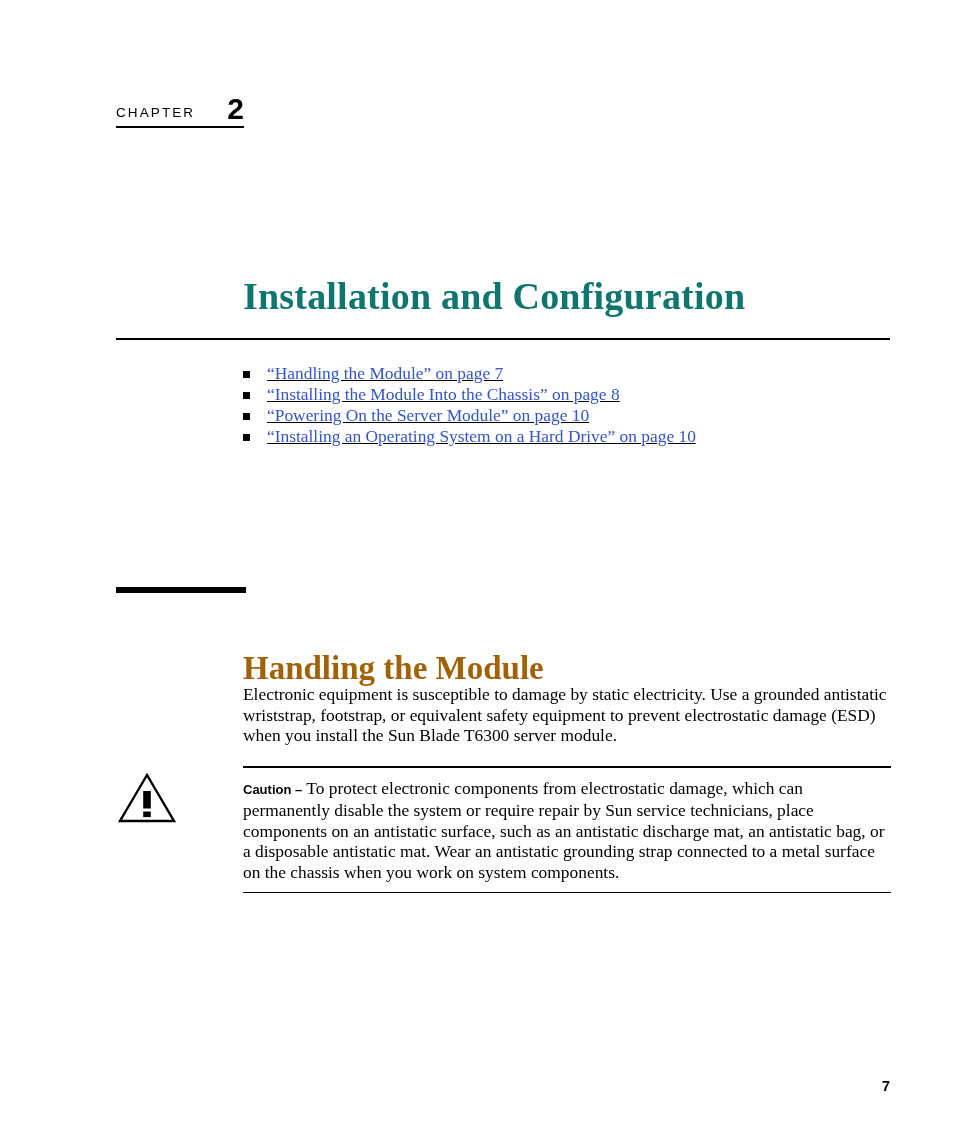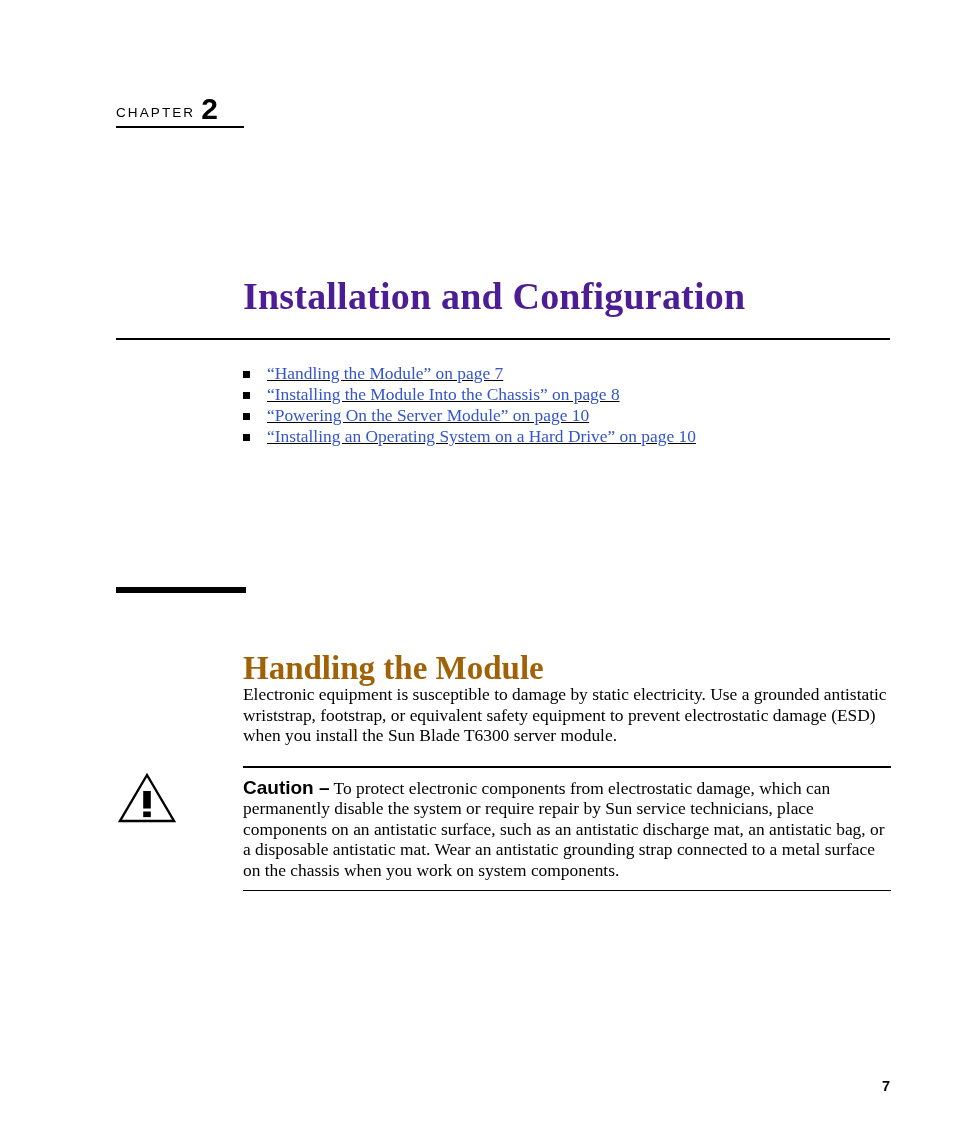--- a/index.html
+++ b/index.html
@@ -20,21 +20,21 @@
   
   .chapter-block {
     position: absolute;
     left: 116px;
     top: 92px;
     width: 130px;
   }
   .chapter-row {
     display: flex;
     align-items: baseline;
-    gap: 6px;
+    gap: 32px;
     padding-bottom: 4px;
   }
   .chapter-word {
     font-family: "Liberation Sans", "DejaVu Sans", sans-serif;
     font-size: 13.5px;
     letter-spacing: 2.1px;
     font-weight: 500;
     color: #000;
     line-height: 1;
   }
@@ -54,21 +54,21 @@
   }
 
   
   .chapter-title {
     position: absolute;
     left: 243px;
     top: 251px;
     font-size: 38px;
     line-height: 1.1;
     letter-spacing: 0.2px;
-    color: #4c1d95;
+    color: #0f766e;
     white-space: nowrap;
   }
   .title-rule {
     position: absolute;
     left: 116px;
     top: 338px;
     width: 774px;
     height: 1.6px;
     background: #000;
   }
@@ -158,21 +158,21 @@
   }
   .caution-text {
     margin: 0;
     padding: 10px 0 9px 0;
     font-size: 17.4px;
     line-height: 20.6px;
   }
   .caution-label {
     font-family: "Liberation Sans", "DejaVu Sans", sans-serif;
     font-weight: bold;
-    font-size: 19px;
+    font-size: 13px;
   }
   .caution-icon {
     position: absolute;
     left: 118px;
     top: 772px;
     width: 58px;
     height: 52px;
   }
 
   

